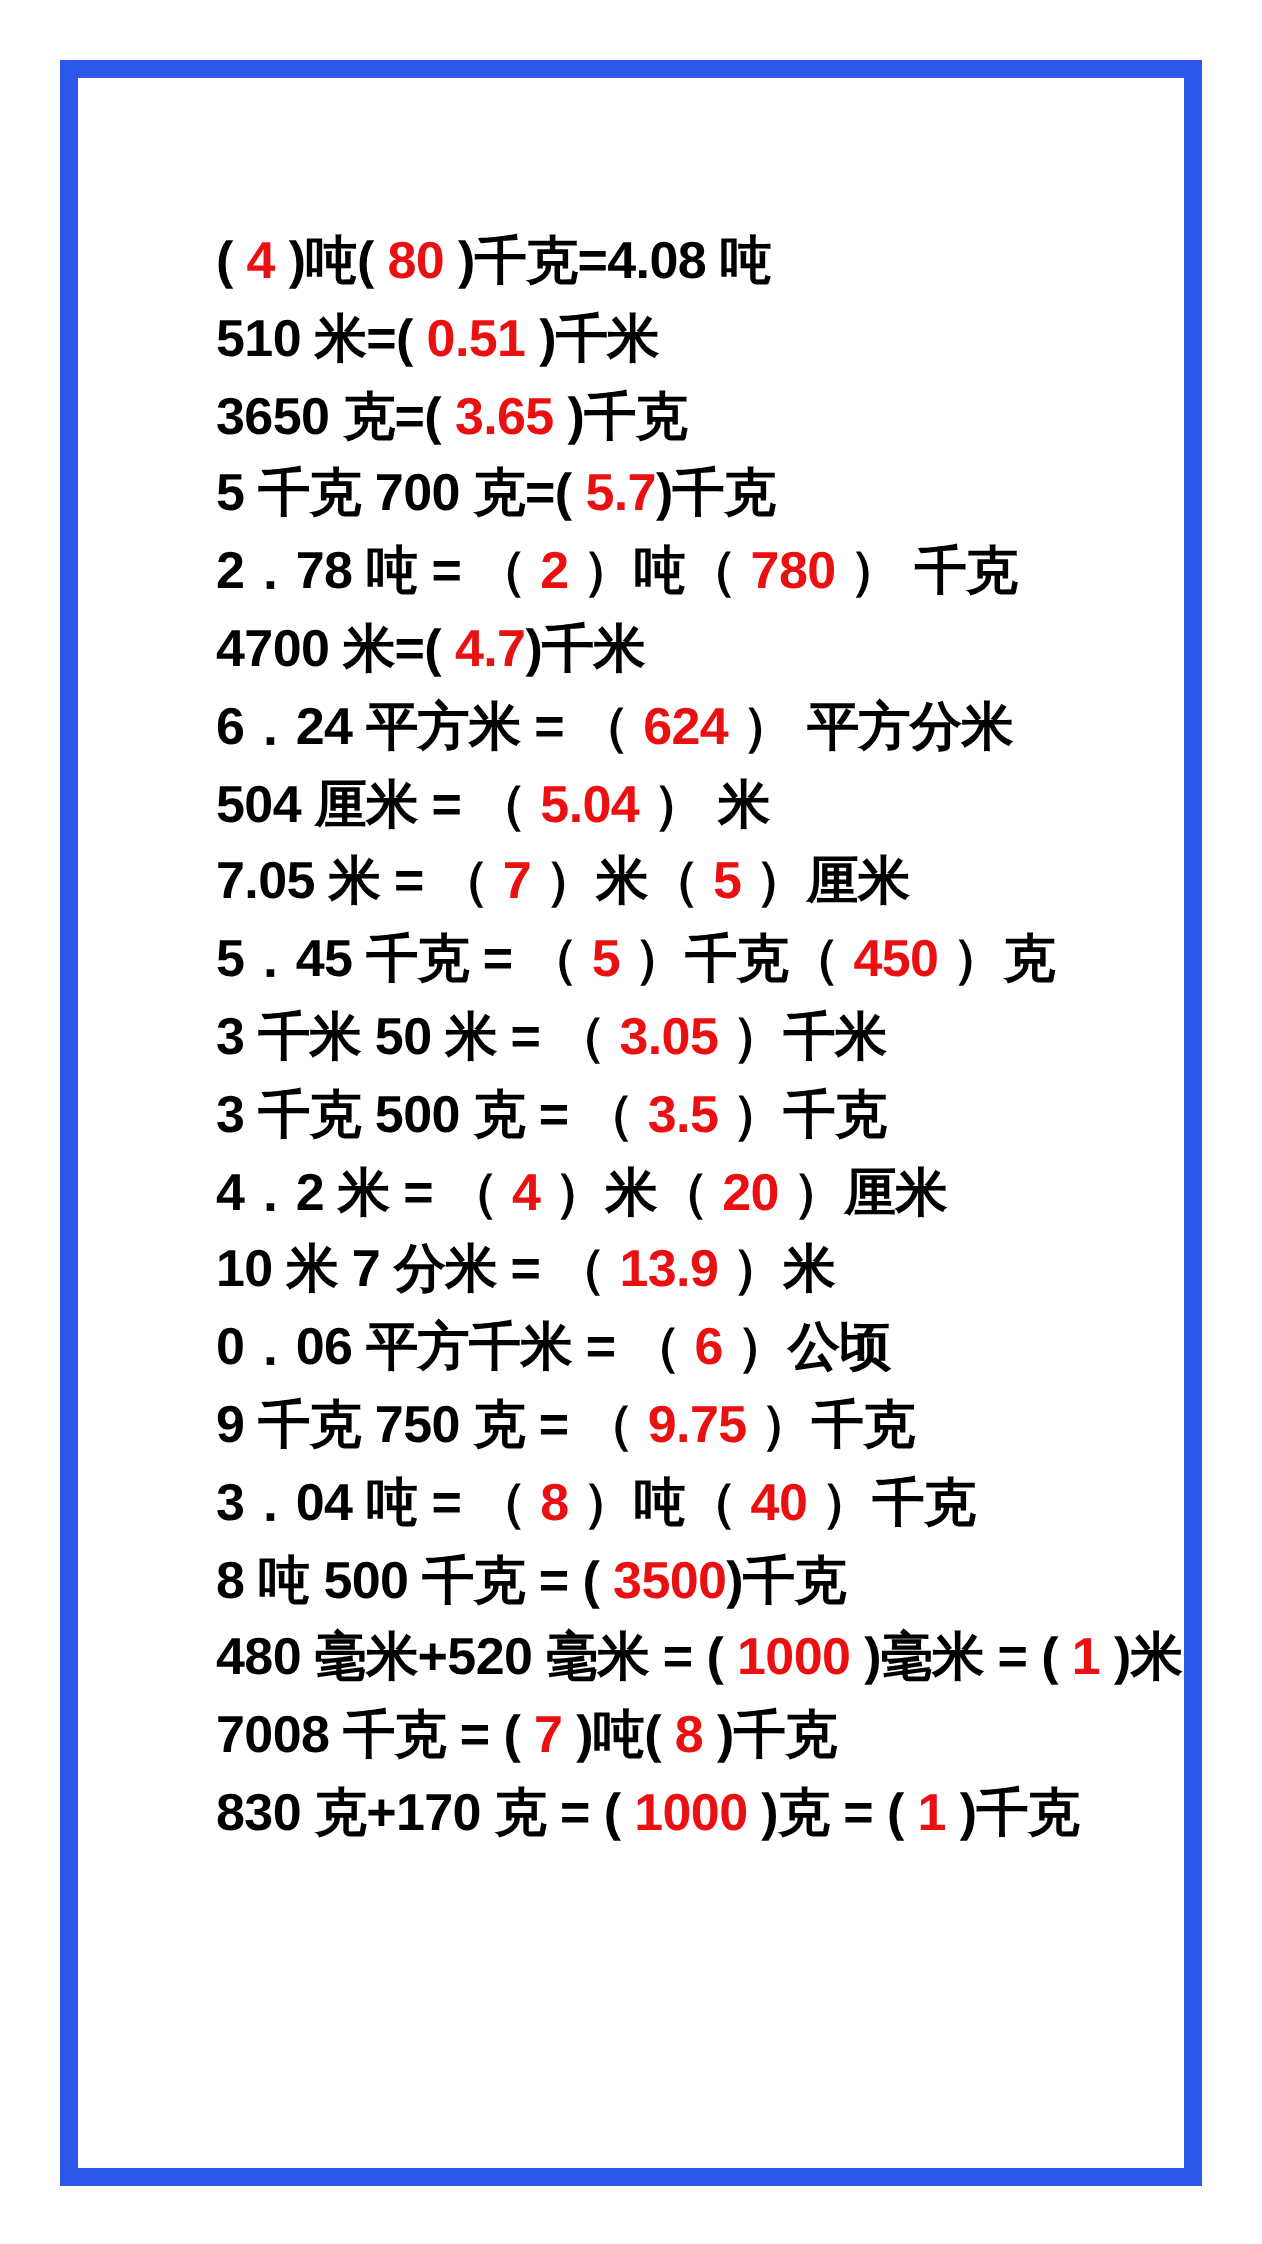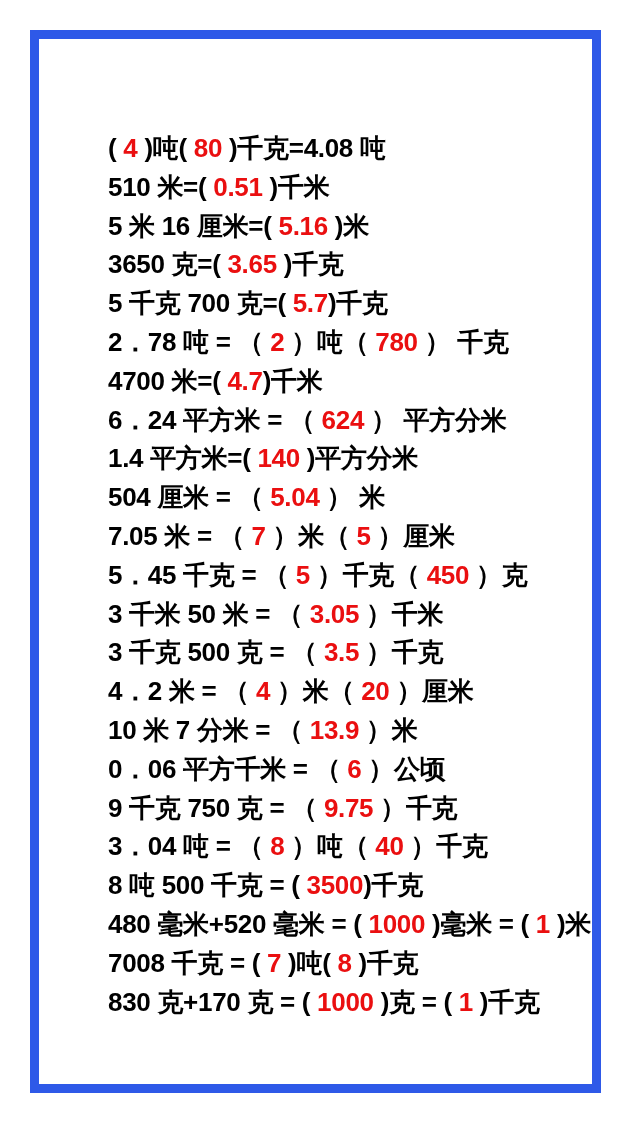--- a/index.html
+++ b/index.html
@@ -29,21 +29,20 @@
     width: 571px;
     height: 1063px;
     border: 9px solid var(--frame-blue);
     background: var(--page-bg);
   }
   .worksheet {
     position: absolute;
     left: 69px;
     top: 72px;
     width: 520px;
-    margin-top: 18px;
   }
   .line {
     height: 38.8px;
     line-height: 38.8px;
     font-size: 26px;
     font-weight: 700;
     color: var(--text-black);
     white-space: nowrap;
     letter-spacing: -0.3px;
   }
@@ -52,27 +51,25 @@
   }
 </style>
 </head>
 <body>
 
 <div class="page">
   <div class="frame">
     <div class="worksheet">
         <div class="line"><span class="txt">( </span><span class="ans">4</span><span class="txt"> )吨( </span><span class="ans">80</span><span class="txt"> )千克=4.08 吨</span></div>
         <div class="line"><span class="txt">510 米=( </span><span class="ans">0.51</span><span class="txt"> )千米</span></div>
-        <div class="line"><span class="txt">5 米 16 厘米=( </span><span class="ans">5.16</span><span class="txt"> )米</span></div>
         <div class="line"><span class="txt">3650 克=( </span><span class="ans">3.65</span><span class="txt"> )千克</span></div>
         <div class="line"><span class="txt">5 千克 700 克=( </span><span class="ans">5.7</span><span class="txt">)千克</span></div>
         <div class="line"><span class="txt">2．78 吨 = （ </span><span class="ans">2</span><span class="txt"> ）吨（ </span><span class="ans">780</span><span class="txt"> ） 千克</span></div>
         <div class="line"><span class="txt">4700 米=( </span><span class="ans">4.7</span><span class="txt">)千米</span></div>
         <div class="line"><span class="txt">6．24 平方米 = （ </span><span class="ans">624</span><span class="txt"> ） 平方分米</span></div>
-        <div class="line"><span class="txt">1.4 平方米=( </span><span class="ans">140</span><span class="txt"> )平方分米</span></div>
         <div class="line"><span class="txt">504 厘米 = （ </span><span class="ans">5.04</span><span class="txt"> ） 米</span></div>
         <div class="line"><span class="txt">7.05 米 = （ </span><span class="ans">7</span><span class="txt"> ）米（ </span><span class="ans">5</span><span class="txt"> ）厘米</span></div>
         <div class="line"><span class="txt">5．45 千克 = （ </span><span class="ans">5</span><span class="txt"> ）千克（ </span><span class="ans">450</span><span class="txt"> ）克</span></div>
         <div class="line"><span class="txt">3 千米 50 米 = （ </span><span class="ans">3.05</span><span class="txt"> ）千米</span></div>
         <div class="line"><span class="txt">3 千克 500 克 = （ </span><span class="ans">3.5</span><span class="txt"> ）千克</span></div>
         <div class="line"><span class="txt">4．2 米 = （ </span><span class="ans">4</span><span class="txt"> ）米（ </span><span class="ans">20</span><span class="txt"> ）厘米</span></div>
         <div class="line"><span class="txt">10 米 7 分米 = （ </span><span class="ans">13.9</span><span class="txt"> ）米</span></div>
         <div class="line"><span class="txt">0．06 平方千米 = （ </span><span class="ans">6</span><span class="txt"> ）公顷</span></div>
         <div class="line"><span class="txt">9 千克 750 克 = （ </span><span class="ans">9.75</span><span class="txt"> ）千克</span></div>
         <div class="line"><span class="txt">3．04 吨 = （ </span><span class="ans">8</span><span class="txt"> ）吨（ </span><span class="ans">40</span><span class="txt"> ）千克</span></div>

